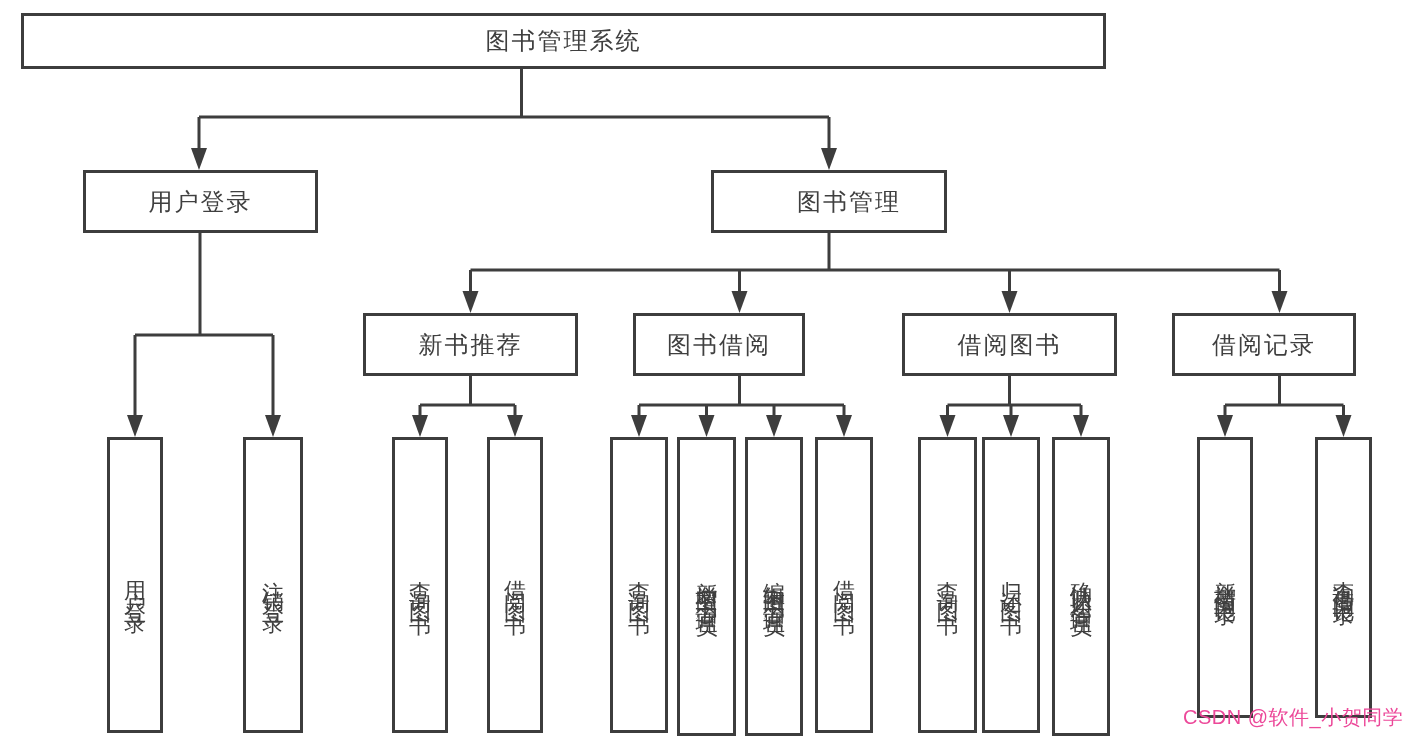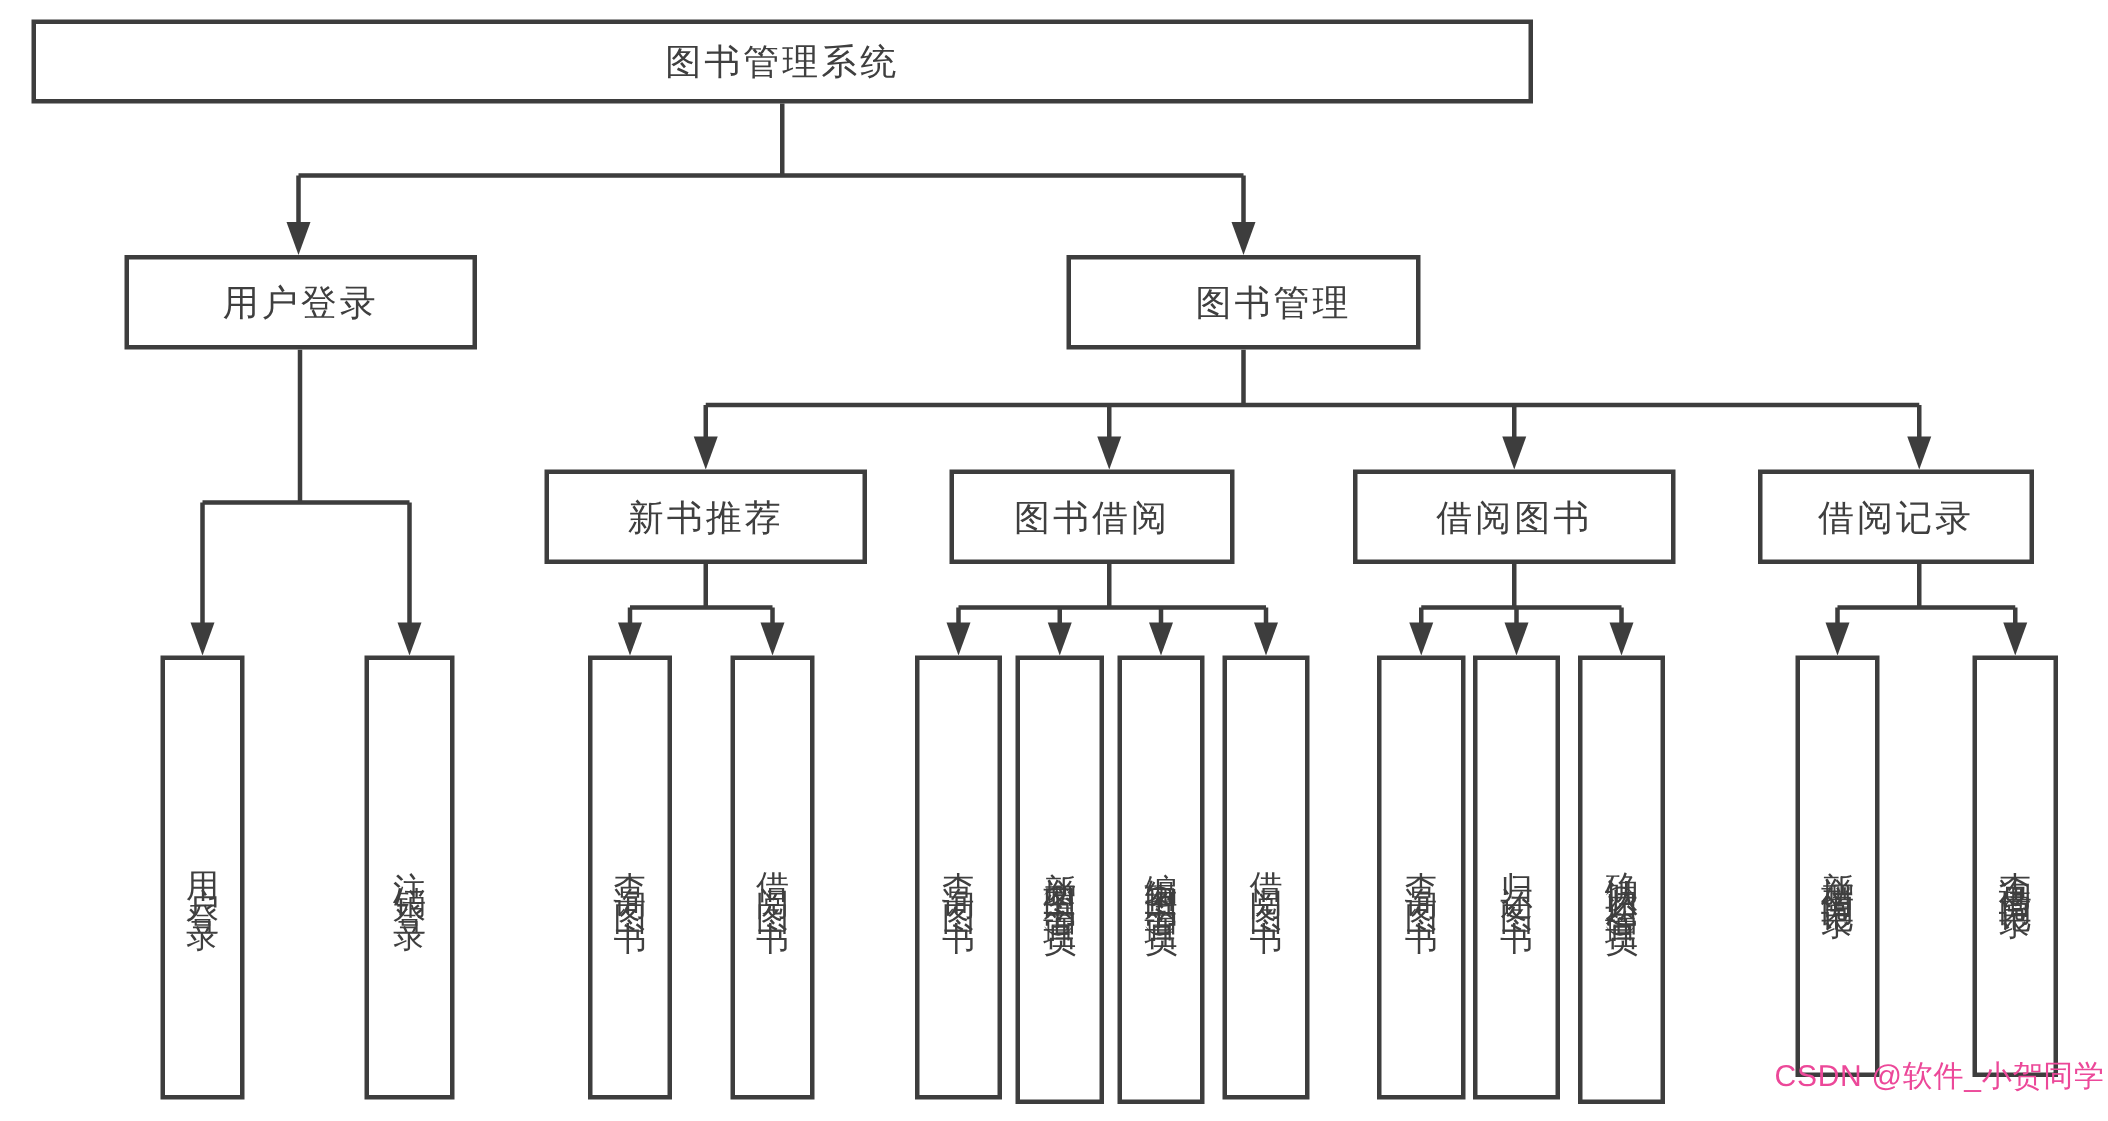--- a/index.html
+++ b/index.html
@@ -99,35 +99,35 @@
       <polygon points="766,415 782,415 774,437"></polygon>
       <polygon points="836,415 852,415 844,437"></polygon>
       <polygon points="939.5,415 955.5,415 947.5,437"></polygon>
       <polygon points="1003,415 1019,415 1011,437"></polygon>
       <polygon points="1073,415 1089,415 1081,437"></polygon>
       <polygon points="1217,415 1233,415 1225,437"></polygon>
       <polygon points="1335.5,415 1351.5,415 1343.5,437"></polygon>
     </g>
   </svg>
 
-  <div class="box" style="left:21px; top:13px; width:1001px; height:56px;text-align:center;">
+  <div class="box" style="left:21px; top:13px; width:1085px; height:56px;text-align:center;">
     <span class="h-label">图书管理系统</span>
   </div>
 
   <div class="box" style="left:83px; top:170px; width:235px; height:63px;">
     <span class="h-label">用户登录</span>
   </div>
   <div class="box" style="left:711px; top:170px; width:236px; height:63px;padding-left:40px;">
     <span class="h-label">图书管理</span>
   </div>
 
   <div class="box" style="left:363px; top:313px; width:215px; height:63px;font-family:Liberation Serif, serif;">
     <span class="h-label">新书推荐</span>
   </div>
-  <div class="box" style="left:633px; top:313px; width:190px; height:63px;">
+  <div class="box" style="left:633px; top:313px; width:172px; height:63px;">
     <span class="h-label">图书借阅</span>
   </div>
   <div class="box" style="left:902px; top:313px; width:215px; height:63px;">
     <span class="h-label">借阅图书</span>
   </div>
   <div class="box" style="left:1172px; top:313px; width:184px; height:63px;">
     <span class="h-label">借阅记录</span>
   </div>
 
   <div class="box" style="left:107px; top:437px; width:56px; height:296px;">

